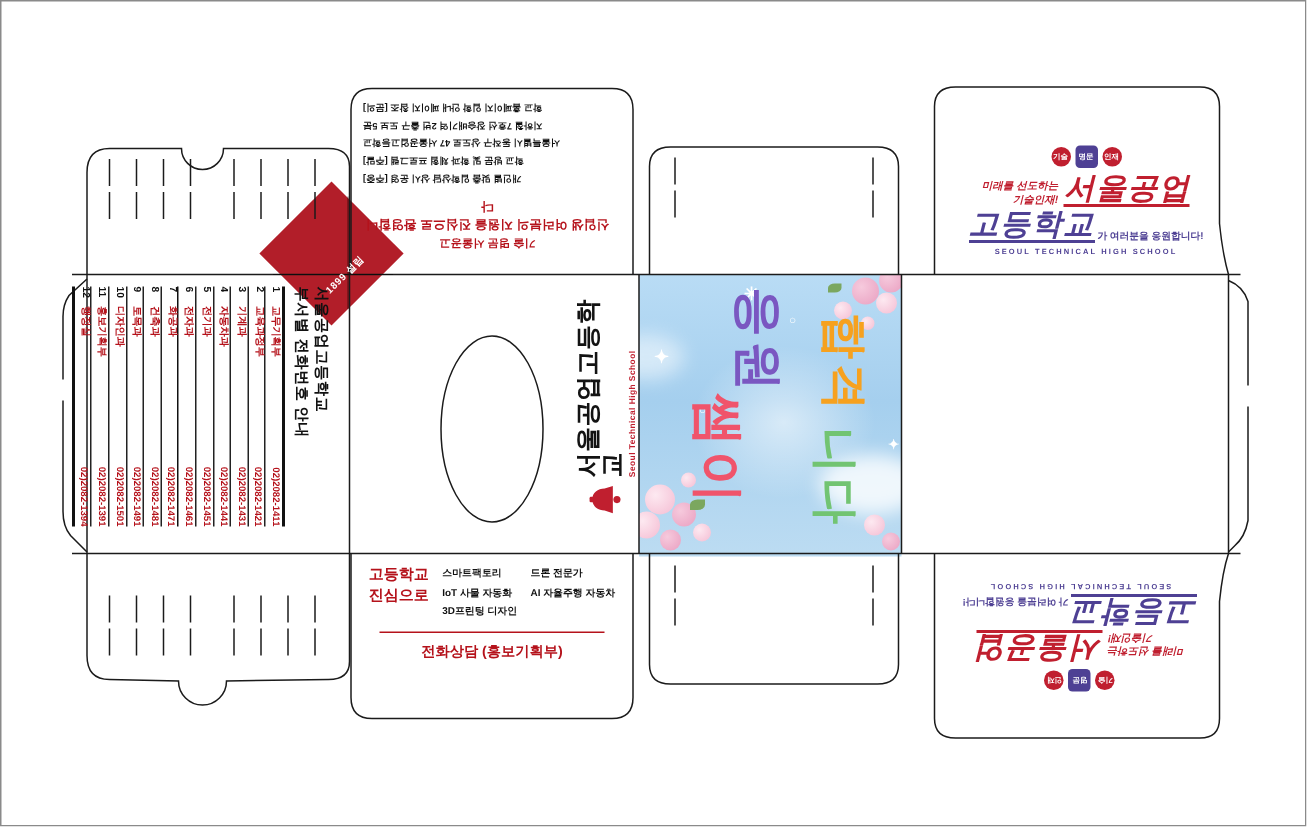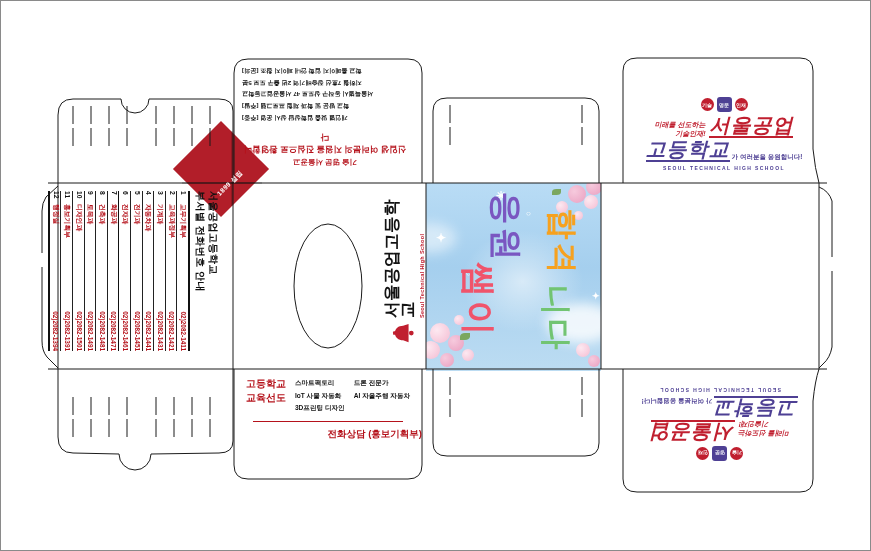--- a/index.html
+++ b/index.html
@@ -56,21 +56,21 @@
   .ft-red .r1{font-size:7.5px;margin-bottom:2px;}
   .ft-red .r2{font-size:8.5px;margin-bottom:7px;}
   .ft-black{color:#111;font-weight:700;font-size:6.2px;text-align:right;line-height:1.9;}
 
   
   .flap-bottom-text{left:233px;top:376px;width:188px;}
   .fb-row{display:flex;gap:9px;align-items:flex-start;justify-content:center;}
   .fb-high{color:#b5121b;font-weight:900;font-size:10px;line-height:1.35;}
   .fb-col{color:#111;font-weight:700;font-size:6.6px;line-height:1.9;}
   .fb-divider{height:1.6px;background:#b5121b;width:150px;margin:6px auto 6px auto;}
-  .fb-title{color:#b5121b;font-weight:900;font-size:9.5px;text-align:right;margin-bottom:16px;}
+  .fb-title{color:#b5121b;font-weight:900;font-size:9.5px;text-align:center;margin-bottom:16px;}
   .fb-phone{color:#111;font-weight:900;font-size:13px;text-align:center;letter-spacing:.5px;}
 
   
   .logo-wrap{width:170px;height:92px;display:flex;flex-direction:column;align-items:center;}
   .logo-top{left:638px;top:96px;}
   .logo-bottom{left:634px;top:368px;transform:rotate(180deg);}
   .badges{display:flex;align-items:center;gap:3px;margin-bottom:3px;}
   .chip{color:#fff;font-size:5px;font-weight:700;display:flex;align-items:center;justify-content:center;}
   .chip-red{width:13px;height:13px;border-radius:50%;background:#c01f2f;}
   .chip-purple{width:15px;height:15px;border-radius:3px;background:#4e4094;}
@@ -263,21 +263,21 @@
       <div>서울특별시 동작구 상도로 47 서울공업고등학교</div>
       <div>지하철 7호선 장승배기역 2번 출구 도보 5분</div>
       <div>학교 홈페이지 입학 안내 페이지 참조 [문의]</div>
     </div>
   </div>
 
   <div class="layer flap-bottom-text">
     <div class="fb-row">
       <div class="fb-high">
         <div>고등학교</div>
-        <div>교육선도</div>
+        <div>진심으로</div>
       </div>
       <div class="fb-col">
         <div>스마트팩토리</div>
         <div>IoT 사물 자동화</div>
         <div>3D프린팅 디자인</div>
       </div>
       <div class="fb-col">
         <div>드론 전문가</div>
         <div>AI 자율주행 자동차</div>
       </div>

